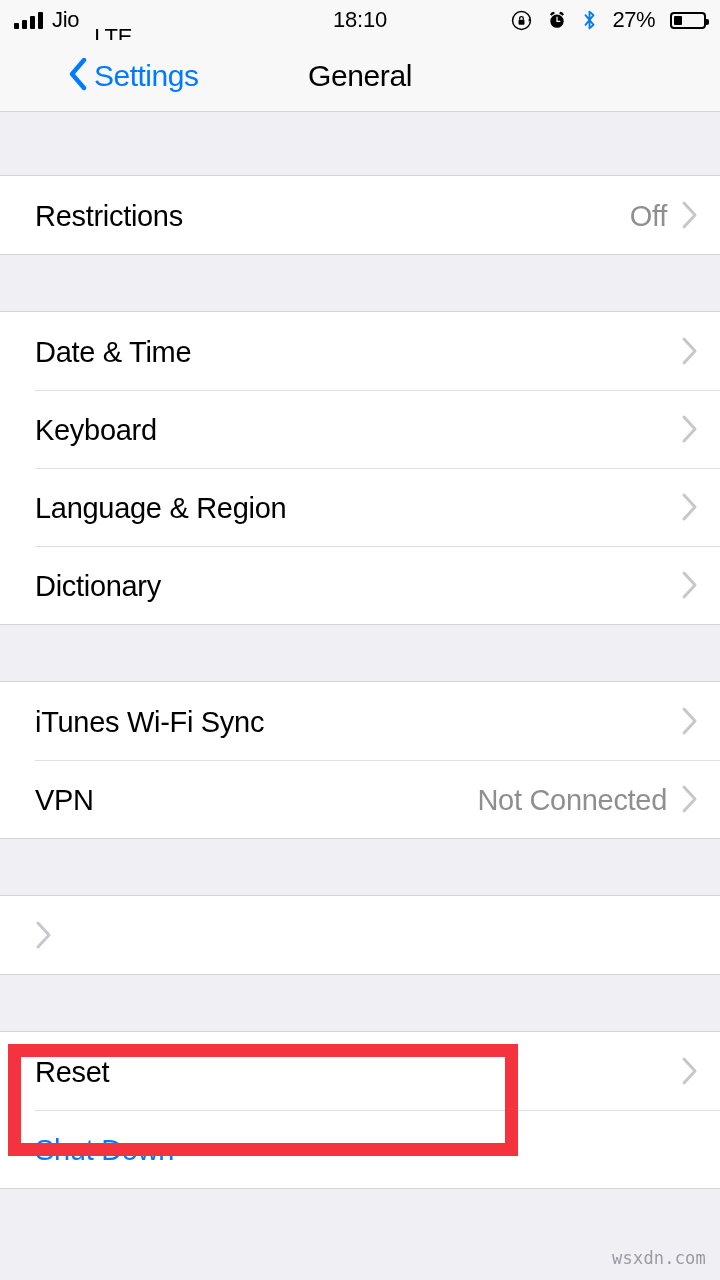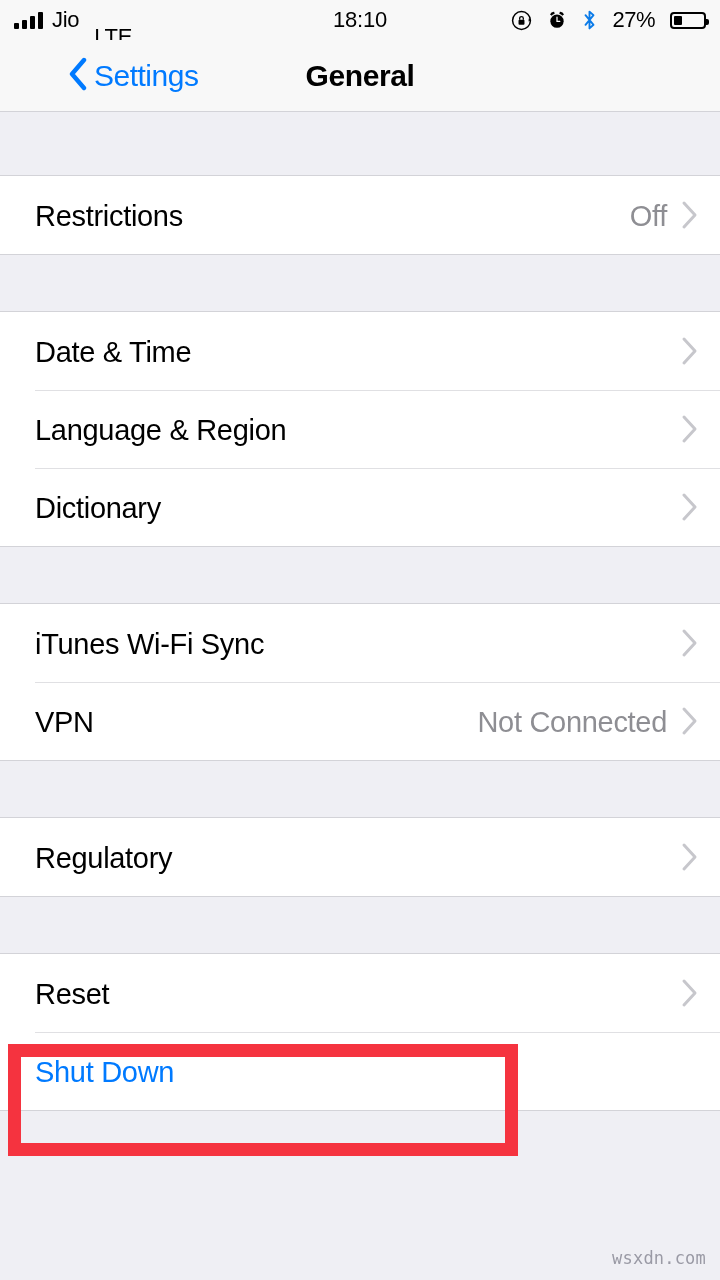--- a/index.html
+++ b/index.html
@@ -60,21 +60,21 @@
     display:flex; align-items:center; gap:6px;
     padding-left:20px; cursor:pointer; position:relative; z-index:2;
   }
   .back-chevron{ display:block; }
   .back-label{ font-size:30px; color:#007AFF; letter-spacing:-0.5px; }
   .nav-title-wrap{
     position:absolute; left:0; right:0; top:0; bottom:0;
     display:flex; align-items:center; justify-content:center;
     pointer-events:none;
   }
-  .nav-title{ font-size:30px; font-weight:700; color:#000; letter-spacing:-0.4px; }
+  .nav-title{ font-size:30px; font-weight:400; color:#000; letter-spacing:-0.4px; }
 
   
   .content{ background:#EFEFF4; }
   .gap{ background:#EFEFF4; }
   .group{
     background:#FFFFFF;
     border-top:1px solid #D3D3D8;
     border-bottom:1px solid #D3D3D8;
   }
   .row{
@@ -191,20 +191,28 @@
   <div class="group">
     <div class="row">
       <span class="row-label">Date &amp; Time</span>
       <span class="row-chevron">
         <svg width="17" height="30" viewBox="0 0 17 30">
             <path d="M3 3l11 12L3 27" fill="none" stroke="#C7C7CC" stroke-width="3" stroke-linecap="round" stroke-linejoin="round"></path>
           </svg>
       </span>
     </div>
     <div class="row">
+      <span class="row-label">Keyboard</span>
+      <span class="row-chevron">
+        <svg width="17" height="30" viewBox="0 0 17 30">
+            <path d="M3 3l11 12L3 27" fill="none" stroke="#C7C7CC" stroke-width="3" stroke-linecap="round" stroke-linejoin="round"></path>
+          </svg>
+      </span>
+    </div>
+    <div class="row">
       <span class="row-label">Language &amp; Region</span>
       <span class="row-chevron">
         <svg width="17" height="30" viewBox="0 0 17 30">
             <path d="M3 3l11 12L3 27" fill="none" stroke="#C7C7CC" stroke-width="3" stroke-linecap="round" stroke-linejoin="round"></path>
           </svg>
       </span>
     </div>
     <div class="row">
       <span class="row-label">Dictionary</span>
       <span class="row-chevron">
@@ -234,21 +242,20 @@
             <path d="M3 3l11 12L3 27" fill="none" stroke="#C7C7CC" stroke-width="3" stroke-linecap="round" stroke-linejoin="round"></path>
           </svg>
       </span>
     </div>
   </div>
 
   <div class="gap" style="height:56px"></div>
 
   <div class="group">
     <div class="row">
-      <span class="row-label">Regulatory</span>
       <span class="row-chevron">
         <svg width="17" height="30" viewBox="0 0 17 30">
             <path d="M3 3l11 12L3 27" fill="none" stroke="#C7C7CC" stroke-width="3" stroke-linecap="round" stroke-linejoin="round"></path>
           </svg>
       </span>
     </div>
   </div>
 
   <div class="gap" style="height:56px"></div>
 

